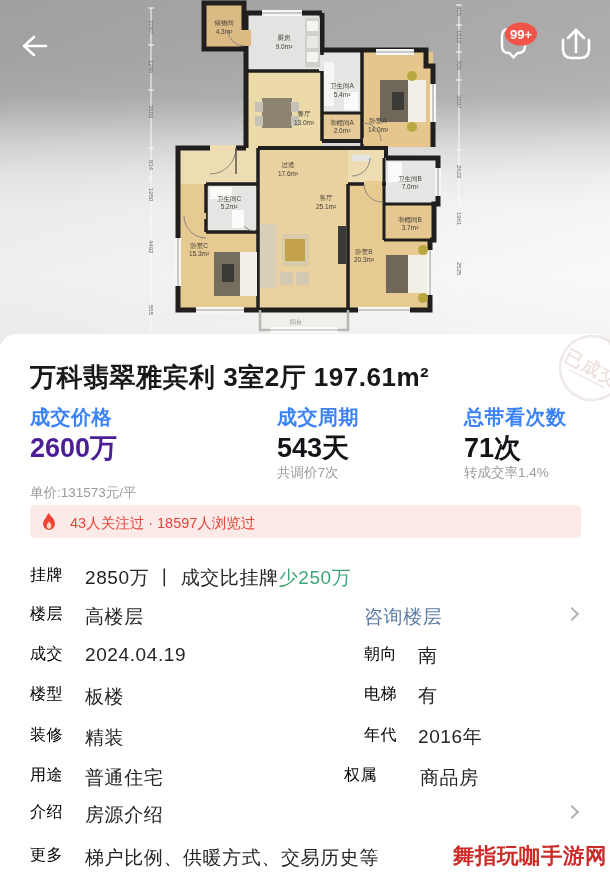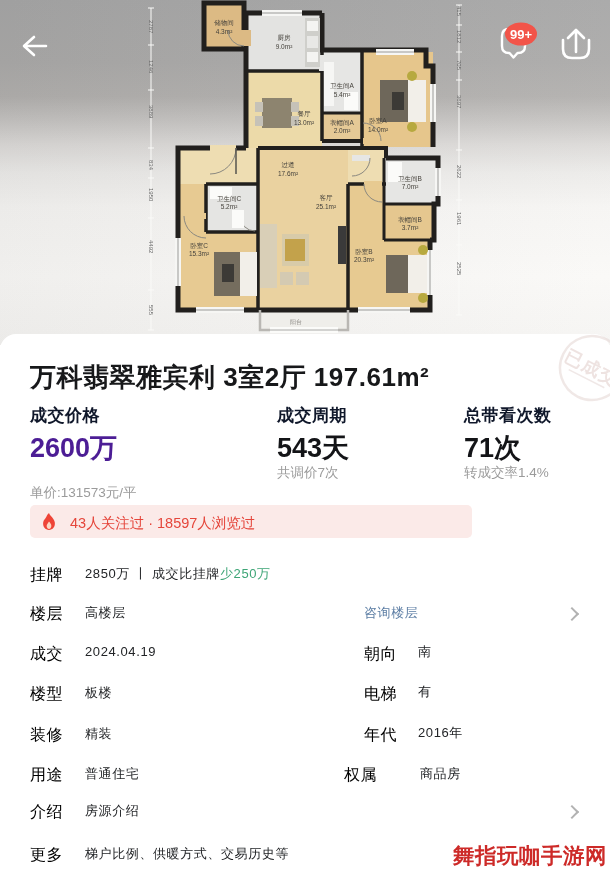--- a/index.html
+++ b/index.html
@@ -2,28 +2,28 @@
 <html><head>
 <meta charset="utf-8">
 <style>
   html,body{margin:0;padding:0;}
   body{width:610px;height:876px;position:relative;overflow:hidden;
        font-family:"Liberation Sans",sans-serif;background:#fff;}
   .hero{position:absolute;top:0;left:0;width:610px;height:345px;
         background:linear-gradient(100deg,rgba(0,0,0,0.045),rgba(255,255,255,0.06)),linear-gradient(180deg,#a7a7a7 0%,#abaaa9 18%,#b2b0ae 28%,#c6c4c2 35%,#dcdad8 42%,#ecebe9 50%,#f6f5f3 60%,#faf9f7 80%,#f5f4f2 100%);}
   .card{position:absolute;top:334px;left:0;width:610px;height:542px;background:#ffffff;border-radius:16px 16px 0 0;}
   .title{position:absolute;left:30px;top:360px;font-size:26px;font-weight:bold;color:#17181a;letter-spacing:0.5px;}
-  .slabel{position:absolute;top:404px;font-size:17px;font-weight:bold;color:#0f172a;letter-spacing:0.5px;}
+  .slabel{position:absolute;top:404px;font-size:20px;font-weight:bold;color:#3b82f6;letter-spacing:0.5px;}
   .sval{position:absolute;top:430px;font-size:27px;font-weight:bold;color:#131417;}
   .ssub{position:absolute;top:464px;font-size:13.5px;color:#9b9b9b;}
   .red{color:#4c1d95;}
-  .banner{position:absolute;left:30px;top:505px;width:442px;height:33px;background:#fbeae8;border-radius:5px;}
+  .banner{position:absolute;left:30px;top:505px;width:551px;height:33px;background:#fbeae8;border-radius:5px;}
   .banner .txt{position:absolute;left:40px;top:8.5px;font-size:14.5px;color:#e5463b;}
   .row-label{position:absolute;font-size:16px;color:#000000;letter-spacing:0.5px;}
-  .row-val{position:absolute;font-size:13px;color:#222427;letter-spacing:0.6px;}
+  .row-val{position:absolute;font-size:19px;color:#222427;letter-spacing:0.6px;}
   .green{color:#3da576;}
   .blue{color:#5a7ca3;}
   .chev{position:absolute;left:567px;width:8px;height:8px;border-top:2px solid #b2b2b2;border-right:2px solid #b2b2b2;transform:rotate(45deg);}
   .wm{position:absolute;left:453px;top:841px;font-size:21.5px;font-weight:bold;color:#cd2a28;letter-spacing:0.5px;white-space:nowrap;}
 </style>
 </head>
 <body>
 <div class="hero"></div>
 
 <svg width="610" height="345" style="position:absolute;top:0;left:0;">

